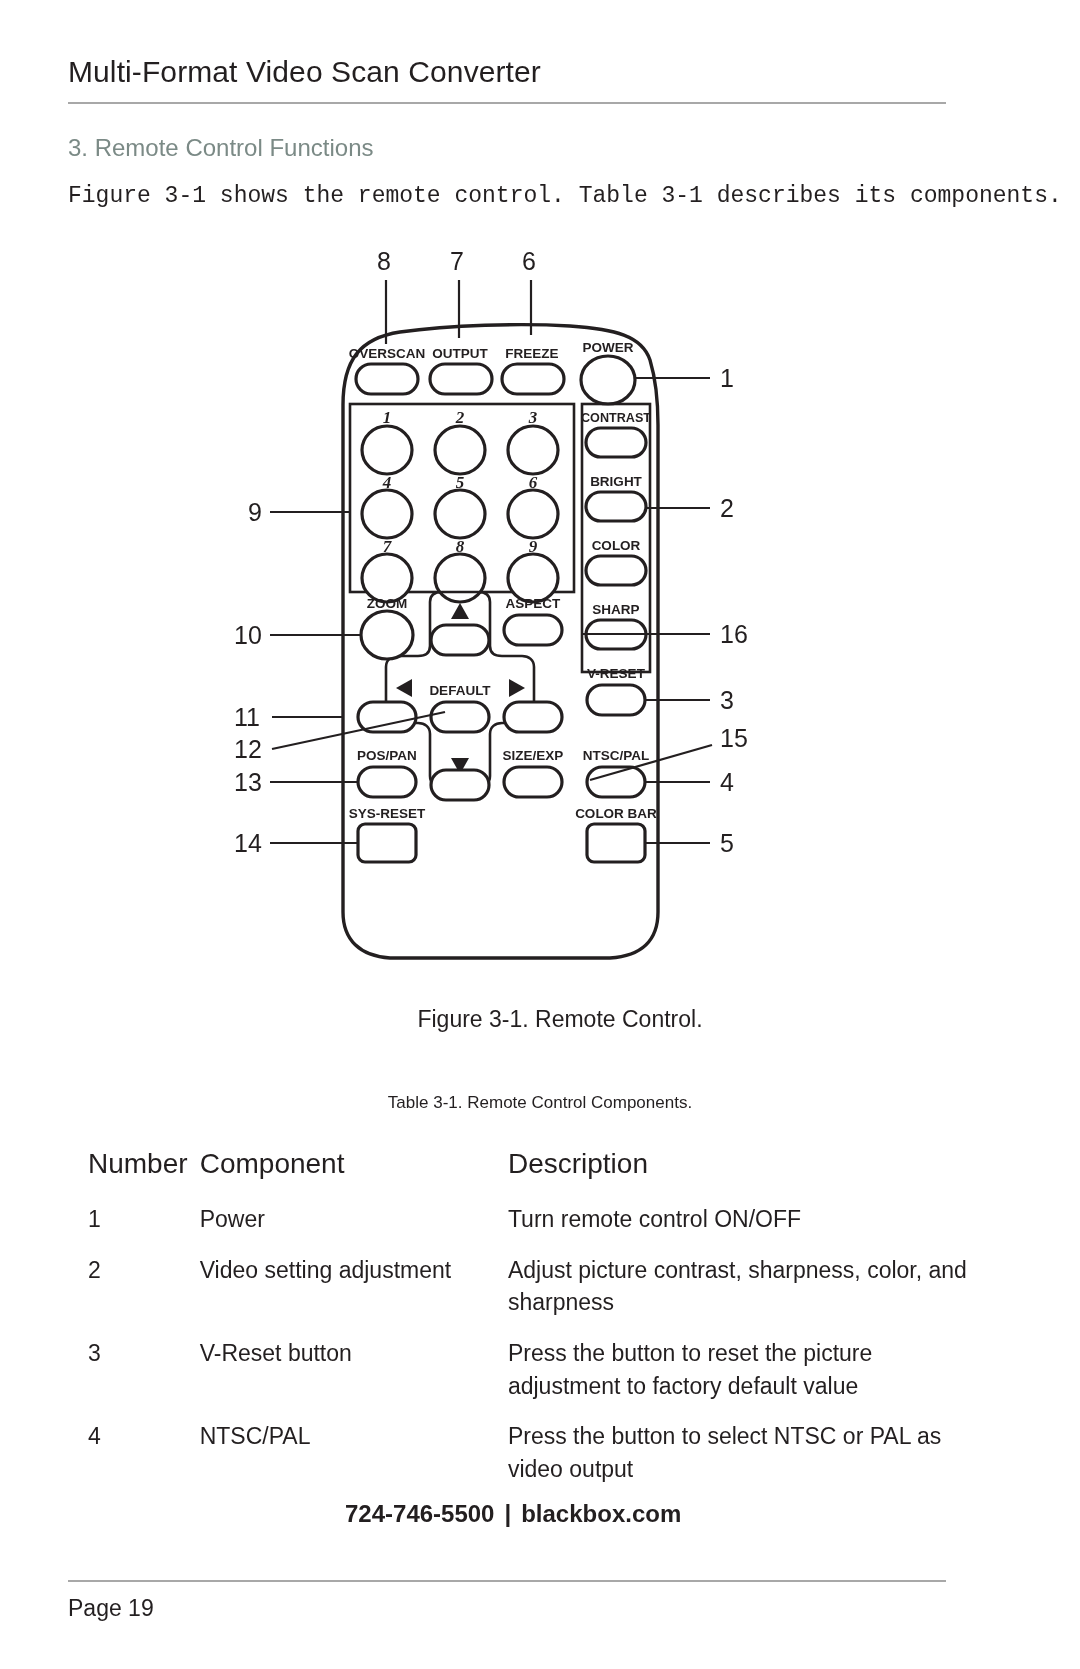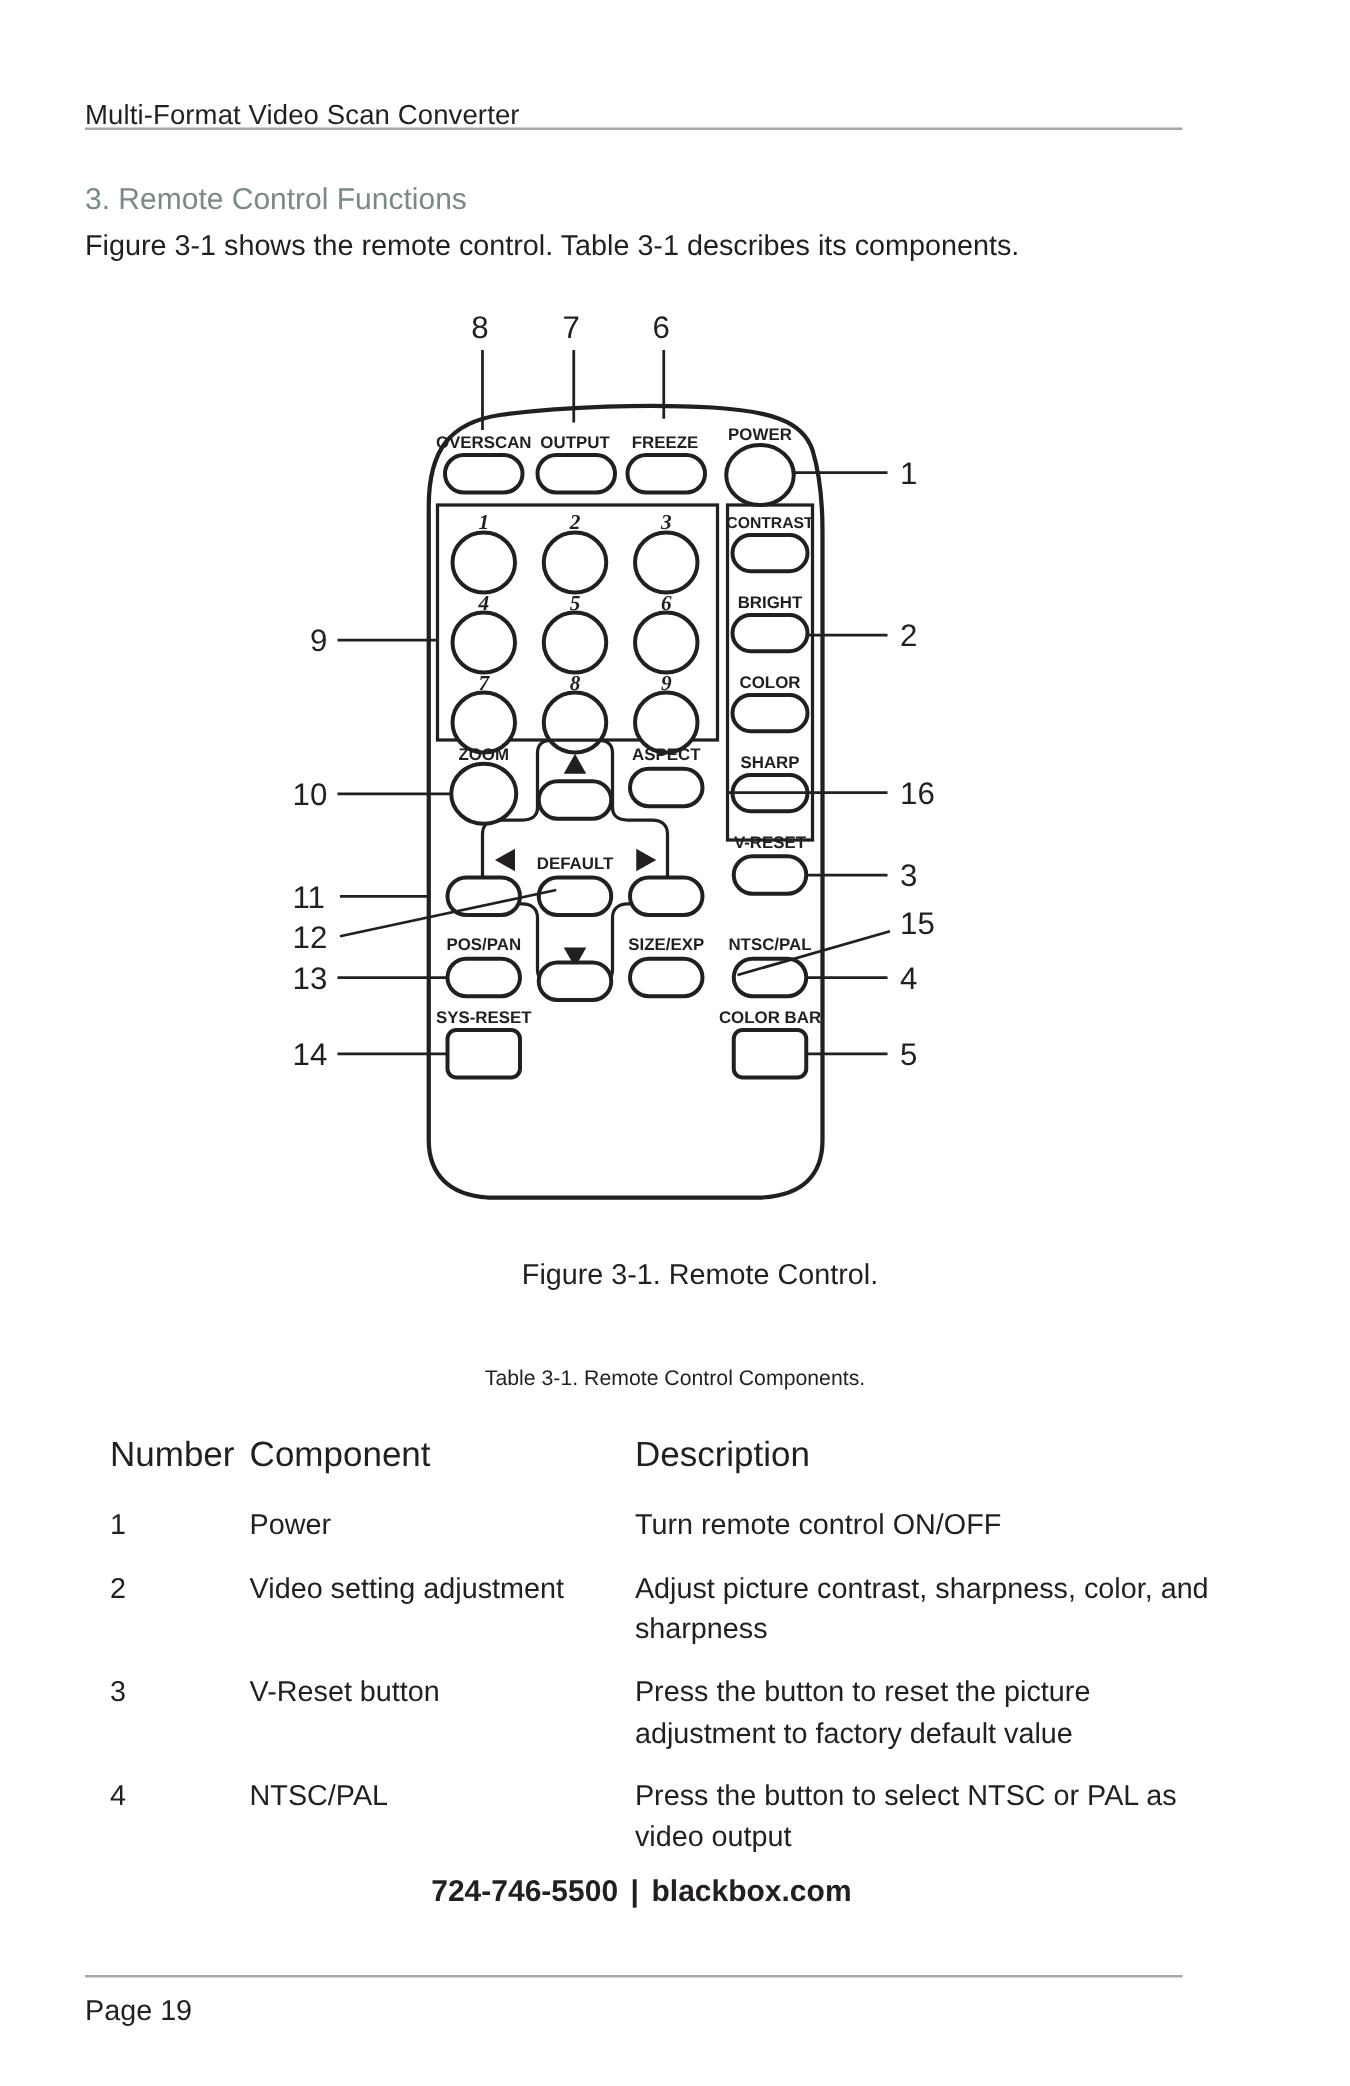--- a/index.html
+++ b/index.html
@@ -19,51 +19,51 @@
     position: absolute;
     left: 0; top: 0;
     width: 1080px;
     height: 1669px;
   }
   
   .doc-title {
     position: absolute;
     left: 68px;
     top: 55px;
-    font-size: 22px;
+    font-size: 30px;
     font-weight: 400;
     letter-spacing: 0.1px;
     color: #231f20;
     white-space: nowrap;
-    margin-top: 24px;
   }
   .header-rule {
     position: absolute;
     left: 68px;
     top: 102px;
     width: 878px;
     height: 2px;
     background: #a8a8a8;
   }
   
   .section-heading {
     position: absolute;
     left: 68px;
-    top: 146px;
+    top: 134px;
     font-size: 24px;
     color: #7b8a86;
     white-space: nowrap;
   }
   .intro-para {
     position: absolute;
     left: 68px;
     top: 183px;
     font-size: 23px;
     color: #231f20;
     white-space: nowrap;
+    font-family: Liberation Mono, monospace;
   }
   
   .figure-wrap {
     position: absolute;
     left: 210px;
     top: 240px;
     width: 560px;
     height: 760px;
   }
   .figure-wrap svg { display:block; }

